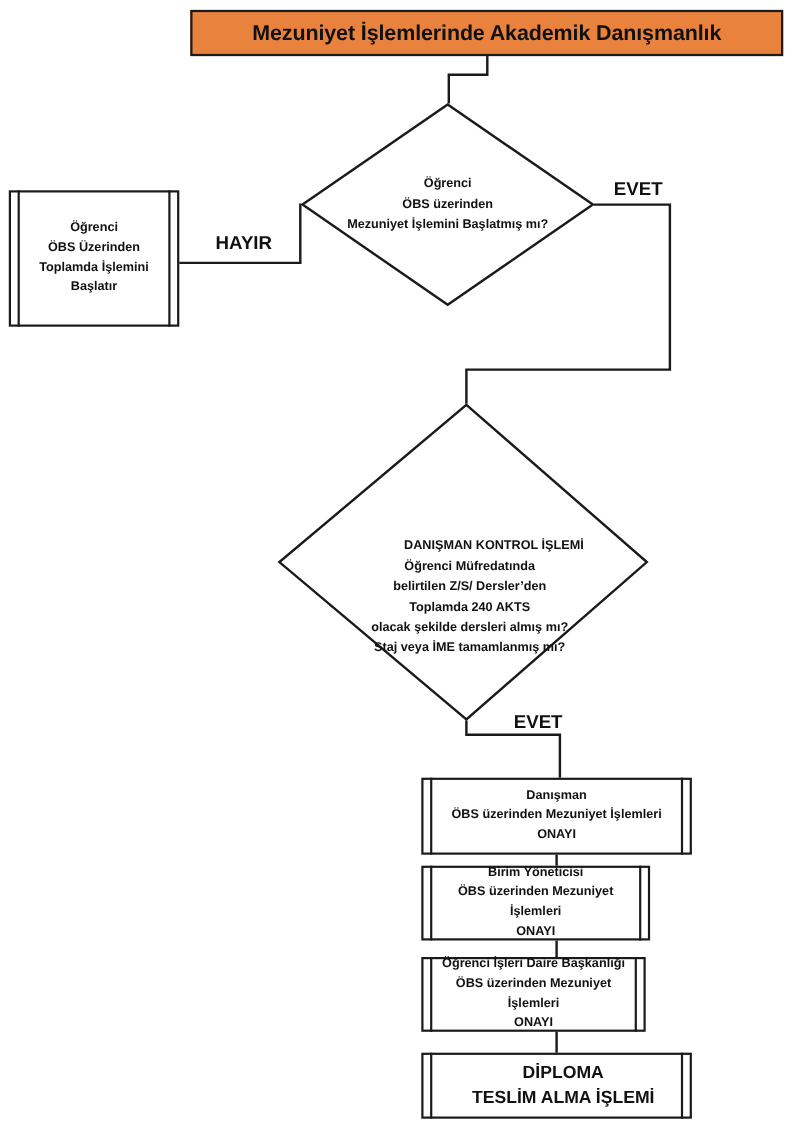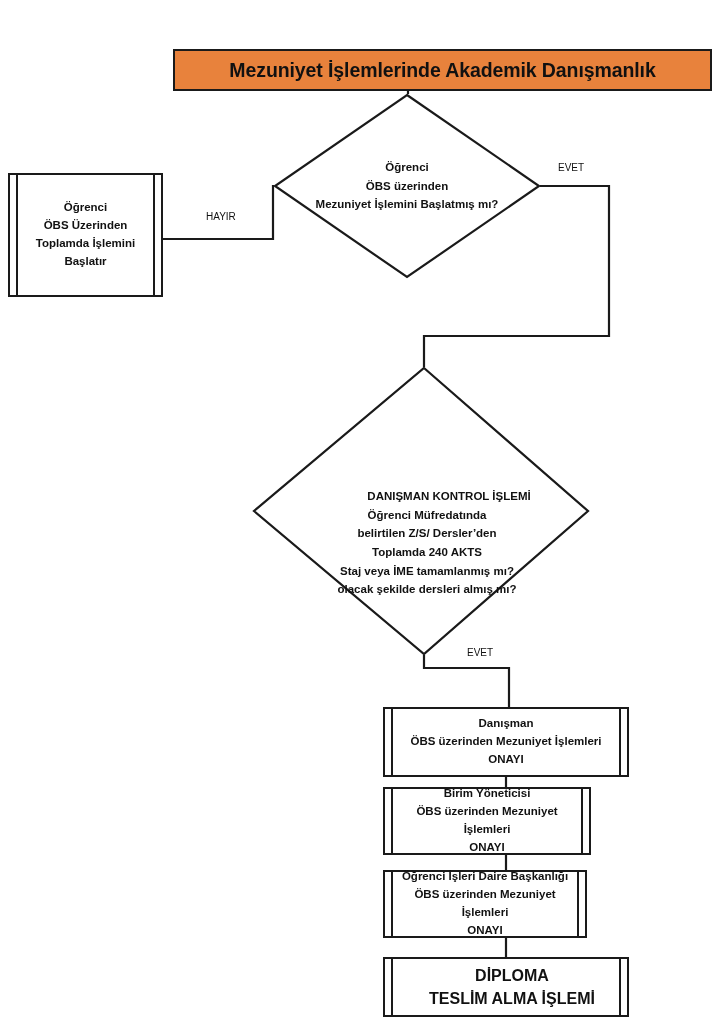--- a/index.html
+++ b/index.html
@@ -31,21 +31,20 @@
     left: 173px;
     top: 9px;
     width: 539px;
     height: 42px;
     background: #E8823C;
     border: 2px solid #1a1a1a;
     box-sizing: border-box;
     display: flex;
     align-items: center;
     justify-content: center;
-    margin-top: 40px;
   }
   .banner-text {
     font-size: 19.5px;
     font-weight: bold;
     color: #111111;
     letter-spacing: -0.1px;
     white-space: nowrap;
   }
 
   
@@ -105,22 +104,22 @@
     color: #111111;
     line-height: 1.62;
     white-space: nowrap;
   }
   .diamond-text .hdr { display: block; margin-left: 44px; }
   .diamond-text .ln  { display: block; }
 
   
   .edge-label {
     position: absolute;
-    font-size: 10px;
-    font-weight: normal;
+    font-size: 17px;
+    font-weight: bold;
     color: #111111;
     white-space: nowrap;
   }
 </style>
 </head>
 <body>
 
 <div id="canvas">
 
   <svg id="edges" viewBox="0 0 724 1024" width="724" height="1024" xmlns="http://www.w3.org/2000/svg">
@@ -159,35 +158,35 @@
 
   <div class="pbox" style="left:8px; top:173px; width:155px; height:124px;">
     <div class="pbox-text">
       <span style="display:block">Öğrenci</span>
       <span style="display:block">ÖBS Üzerinden</span>
       <span style="display:block">Toplamda İşlemini</span>
       <span style="display:block">Başlatır</span>
     </div>
   </div>
 
-  <span class="edge-label" style="left:196px; top:211px;margin-left:10px;">HAYIR</span>
+  <span class="edge-label" style="left:196px; top:211px;">HAYIR</span>
   <span class="edge-label" style="left:558px; top:162px;">EVET</span>
   <span class="edge-label" style="left:467px; top:647px;">EVET</span>
 
   <div class="diamond" style="left:252px; top:366px; width:338px; height:290px;">
     <svg width="338" height="290" viewBox="0 0 338 290" xmlns="http://www.w3.org/2000/svg">
       <polygon points="172,2 336,145 172,288 2,145" fill="#ffffff" stroke="#1a1a1a" stroke-width="2.2" stroke-linejoin="miter"></polygon>
     </svg>
     <div class="diamond-text" style="transform: translate(6px, 32px);">
       <span class="hdr">DANIŞMAN KONTROL İŞLEMİ</span>
       <span class="ln">Öğrenci Müfredatında</span>
       <span class="ln">belirtilen Z/S/ Dersler’den</span>
       <span class="ln">Toplamda 240 AKTS</span>
+      <span class="ln">olacak şekilde dersleri almış mı?</span>
       <span class="ln">Staj veya İME tamamlanmış mı?</span>
-      <span class="ln">olacak şekilde dersleri almış mı?</span>
     </div>
   </div>
 
   <div class="pbox" style="left:383px; top:707px; width:246px; height:70px;">
     <div class="pbox-text">
       <span style="display:block">Danışman</span>
       <span style="display:block">ÖBS üzerinden Mezuniyet İşlemleri</span>
       <span style="display:block">ONAYI</span>
     </div>
   </div>

